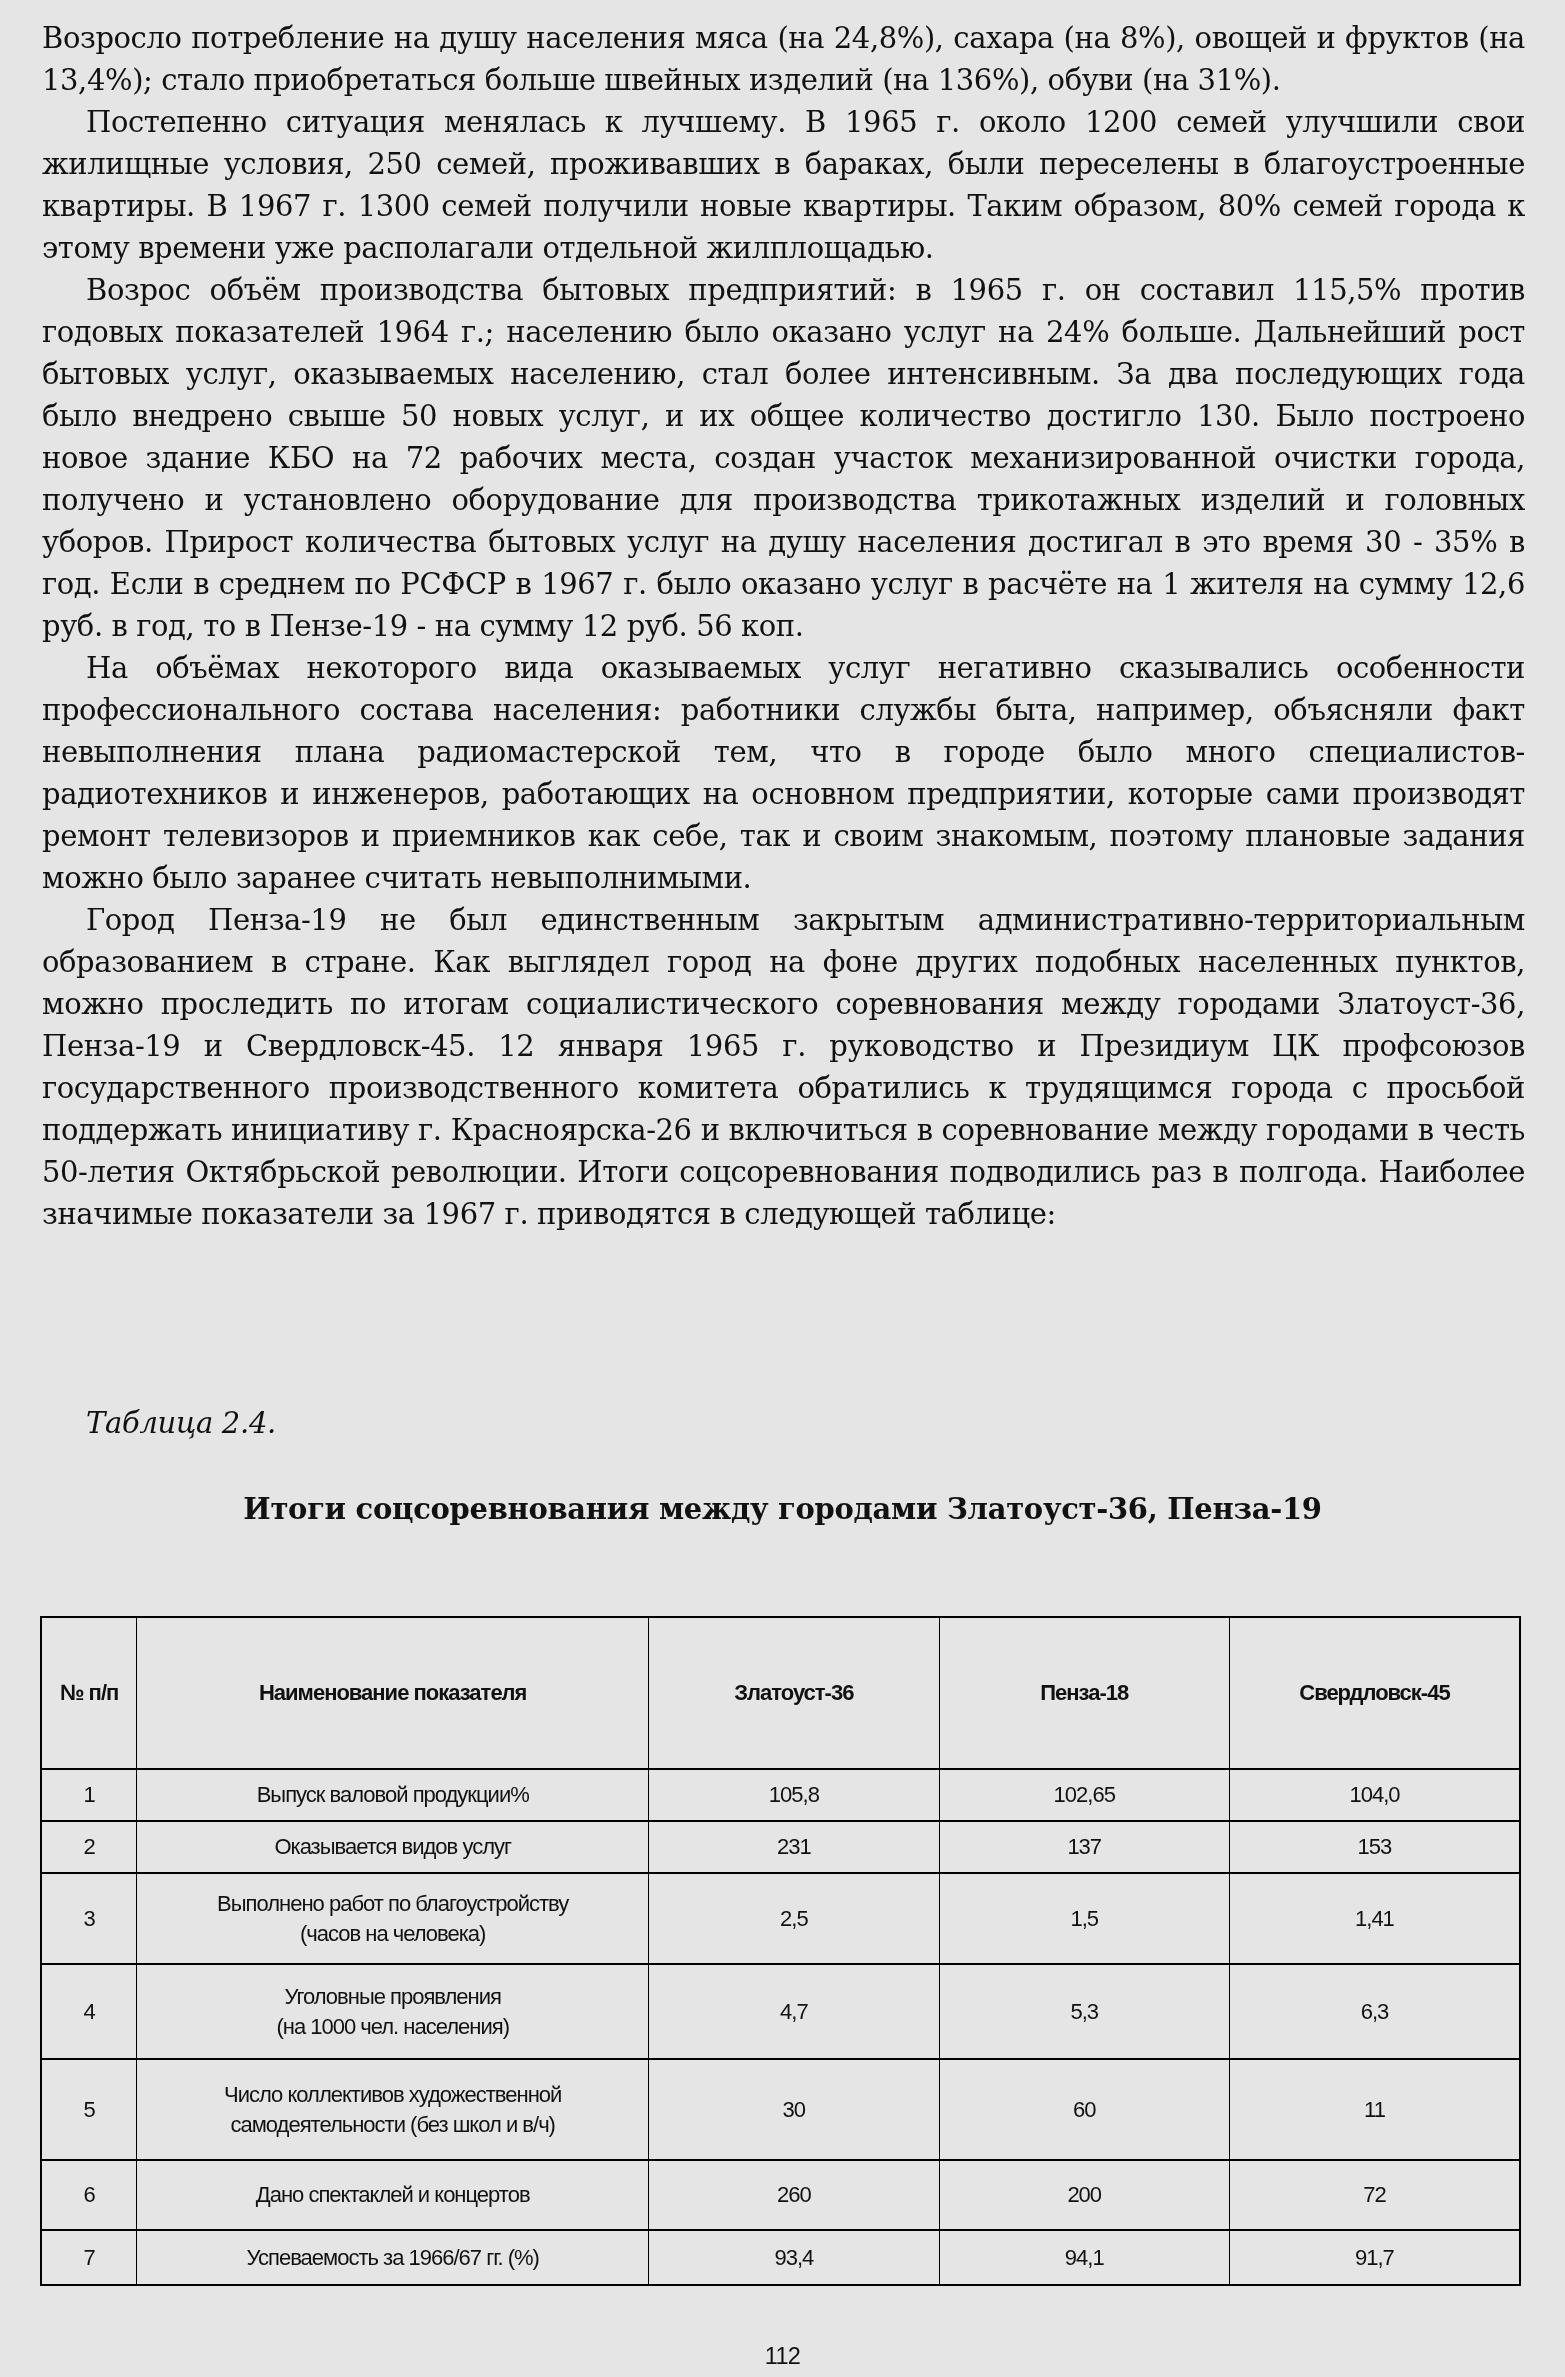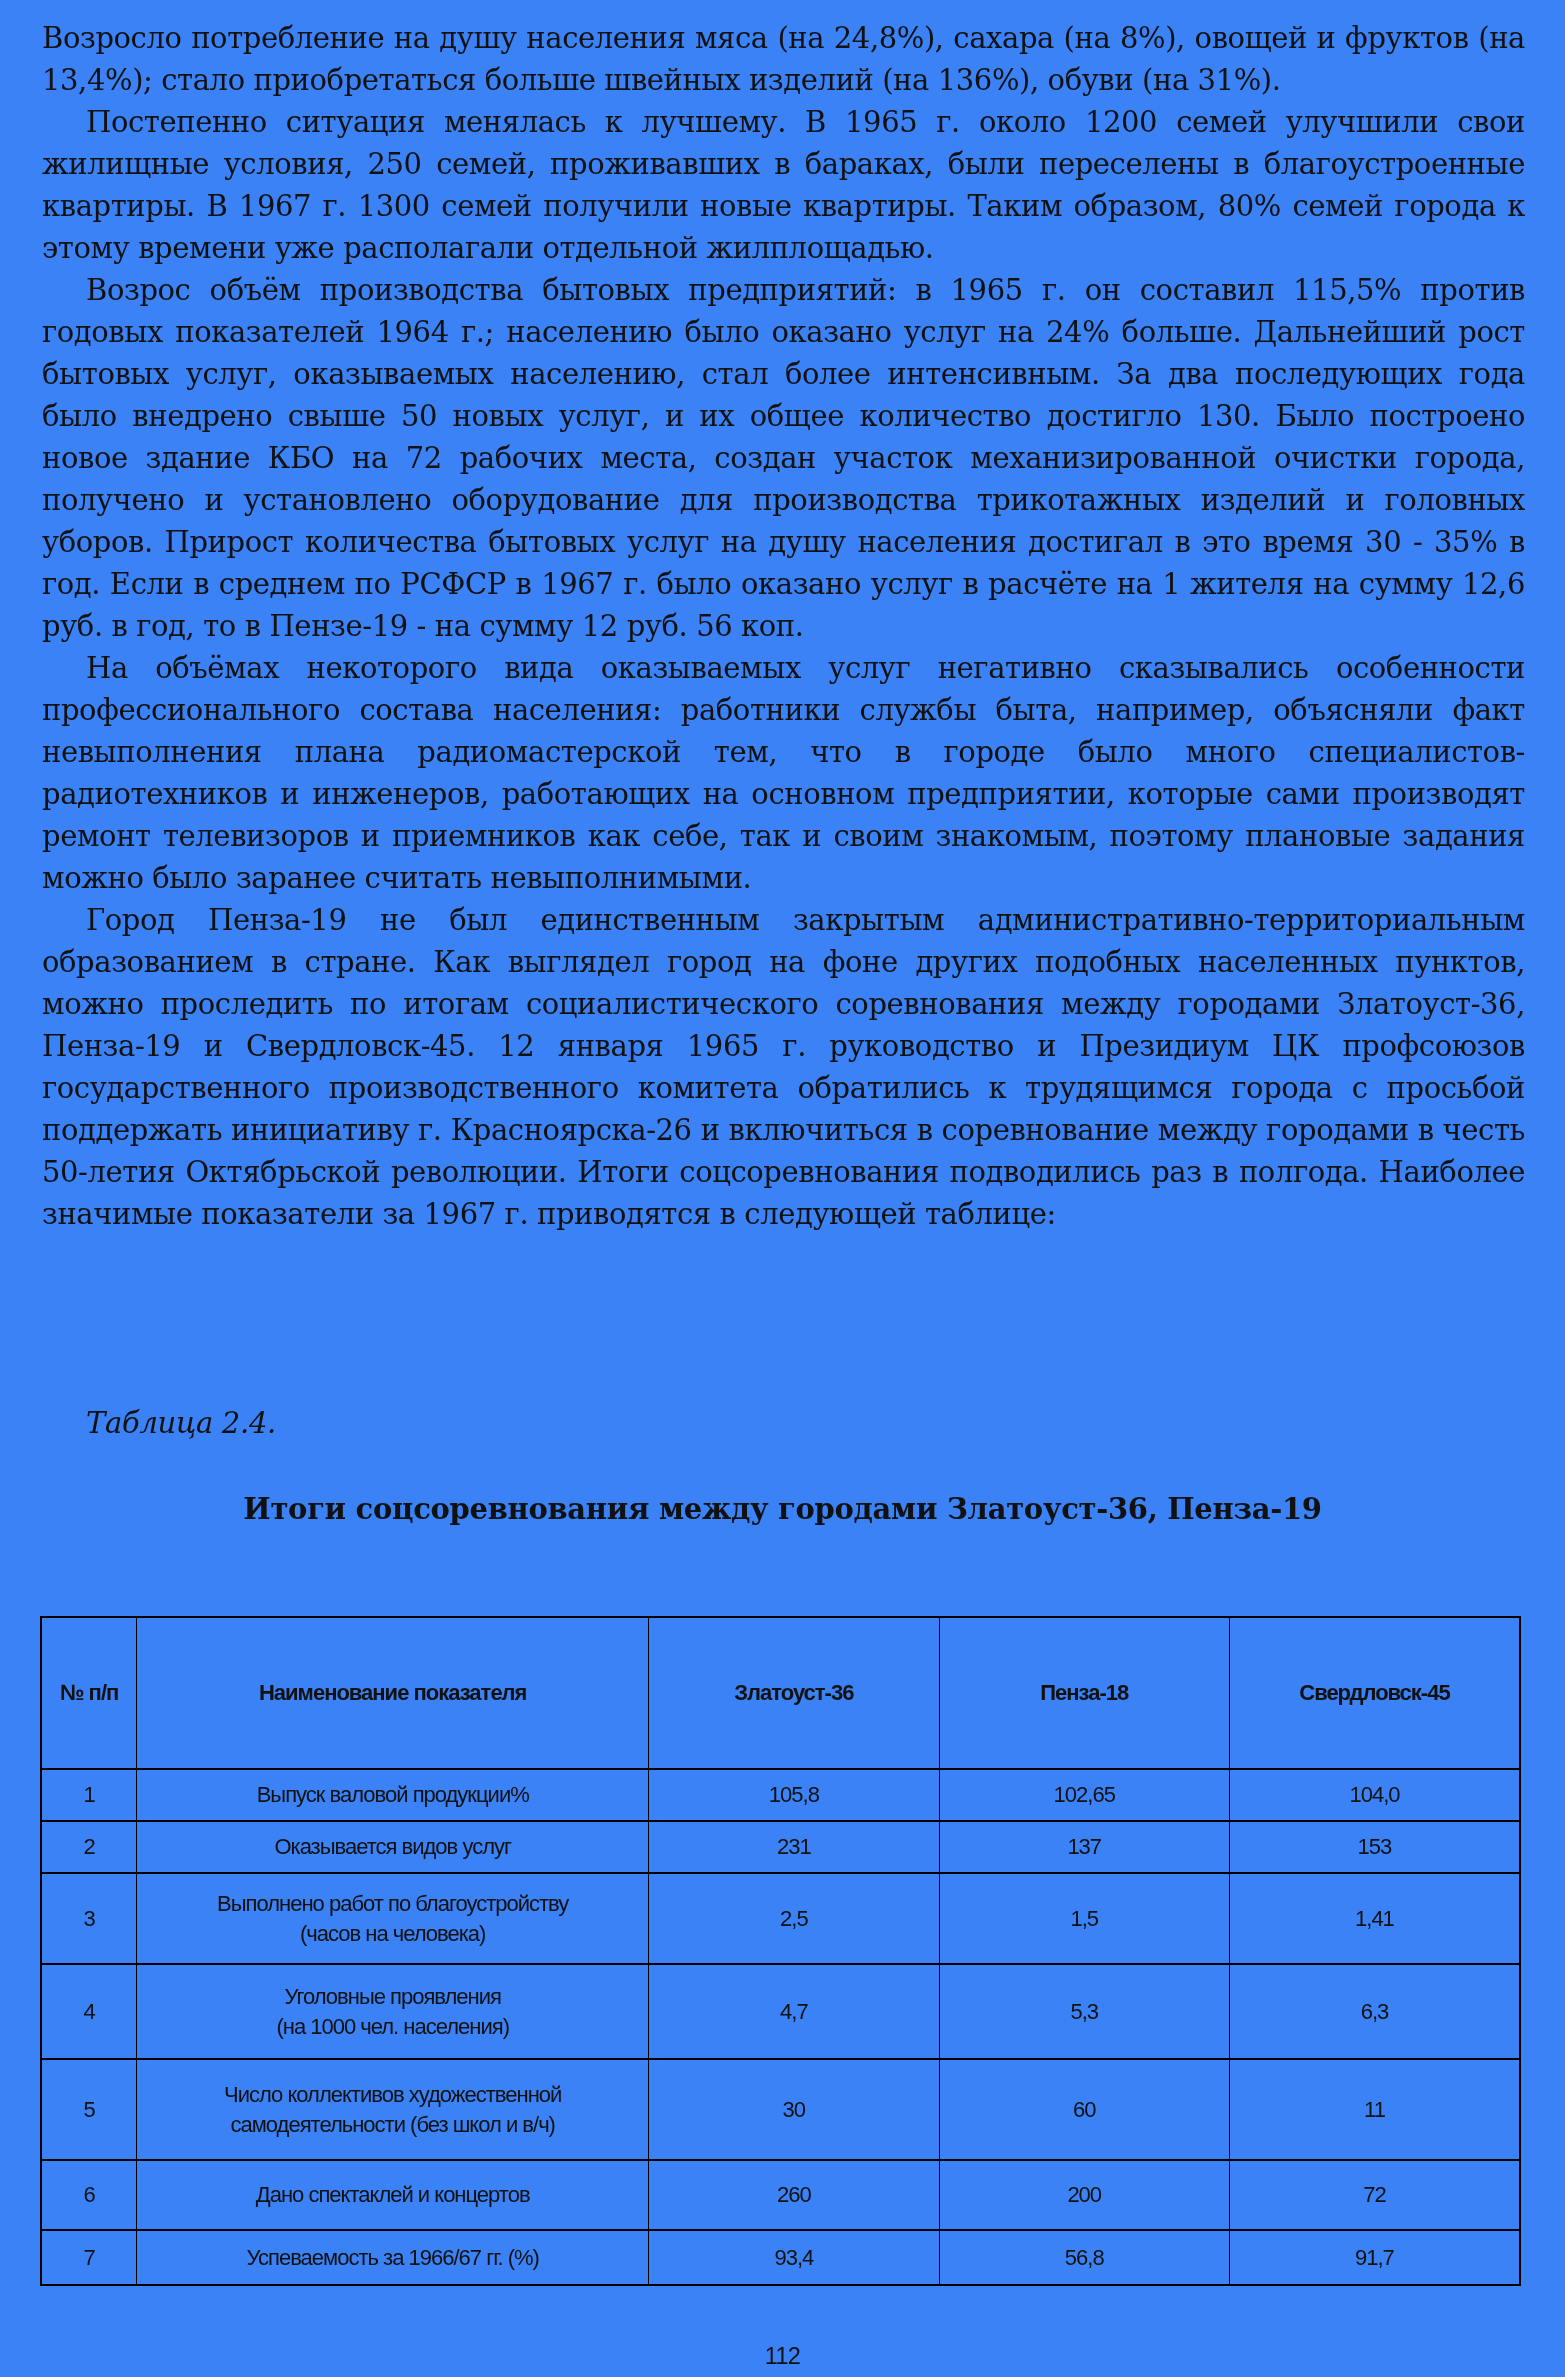--- a/index.html
+++ b/index.html
@@ -1,17 +1,17 @@
 <!DOCTYPE html>
 <html style="font-size:10.4px"><head>
 <meta charset="utf-8">
 <style>
   html, body { margin: 0; padding: 0; background: #ffffff; }
   body { width: 1565px; height: 2377px; position: relative; overflow: hidden; color: #111; }
-  .page { position: absolute; left: 0; top: 0; width: 1565px; height: 2377px; background: #3b82f6; }
+  .page { position: absolute; left: 0; top: 0; width: 1565px; height: 2377px; background: #e5e5e5; }
 
   .body-text {
     position: absolute; left: 42px; top: 17px; width: 1483px;
     font-family: "DejaVu Serif", "Liberation Serif", serif;
     font-size: 29px; line-height: 42px; letter-spacing: -0.4px;
     text-align: justify; hyphens: manual;
   }
   .body-text p { margin: 0; text-indent: 0; }
   .body-text p.indent { text-indent: 44px; }
 
@@ -137,21 +137,21 @@
         <td>6</td>
         <td><span>Дано спектаклей и концертов</span></td>
         <td>260</td>
         <td>200</td>
         <td>72</td>
       </tr>
       <tr class="r7">
         <td>7</td>
         <td><span>Успеваемость за 1966/67 гг. (%)</span></td>
         <td>93,4</td>
-        <td>56,8</td>
+        <td>94,1</td>
         <td>91,7</td>
       </tr>
     </tbody>
   </table>
 
   <div class="page-number">112</div>
 </div>
 
 
 </body></html>

